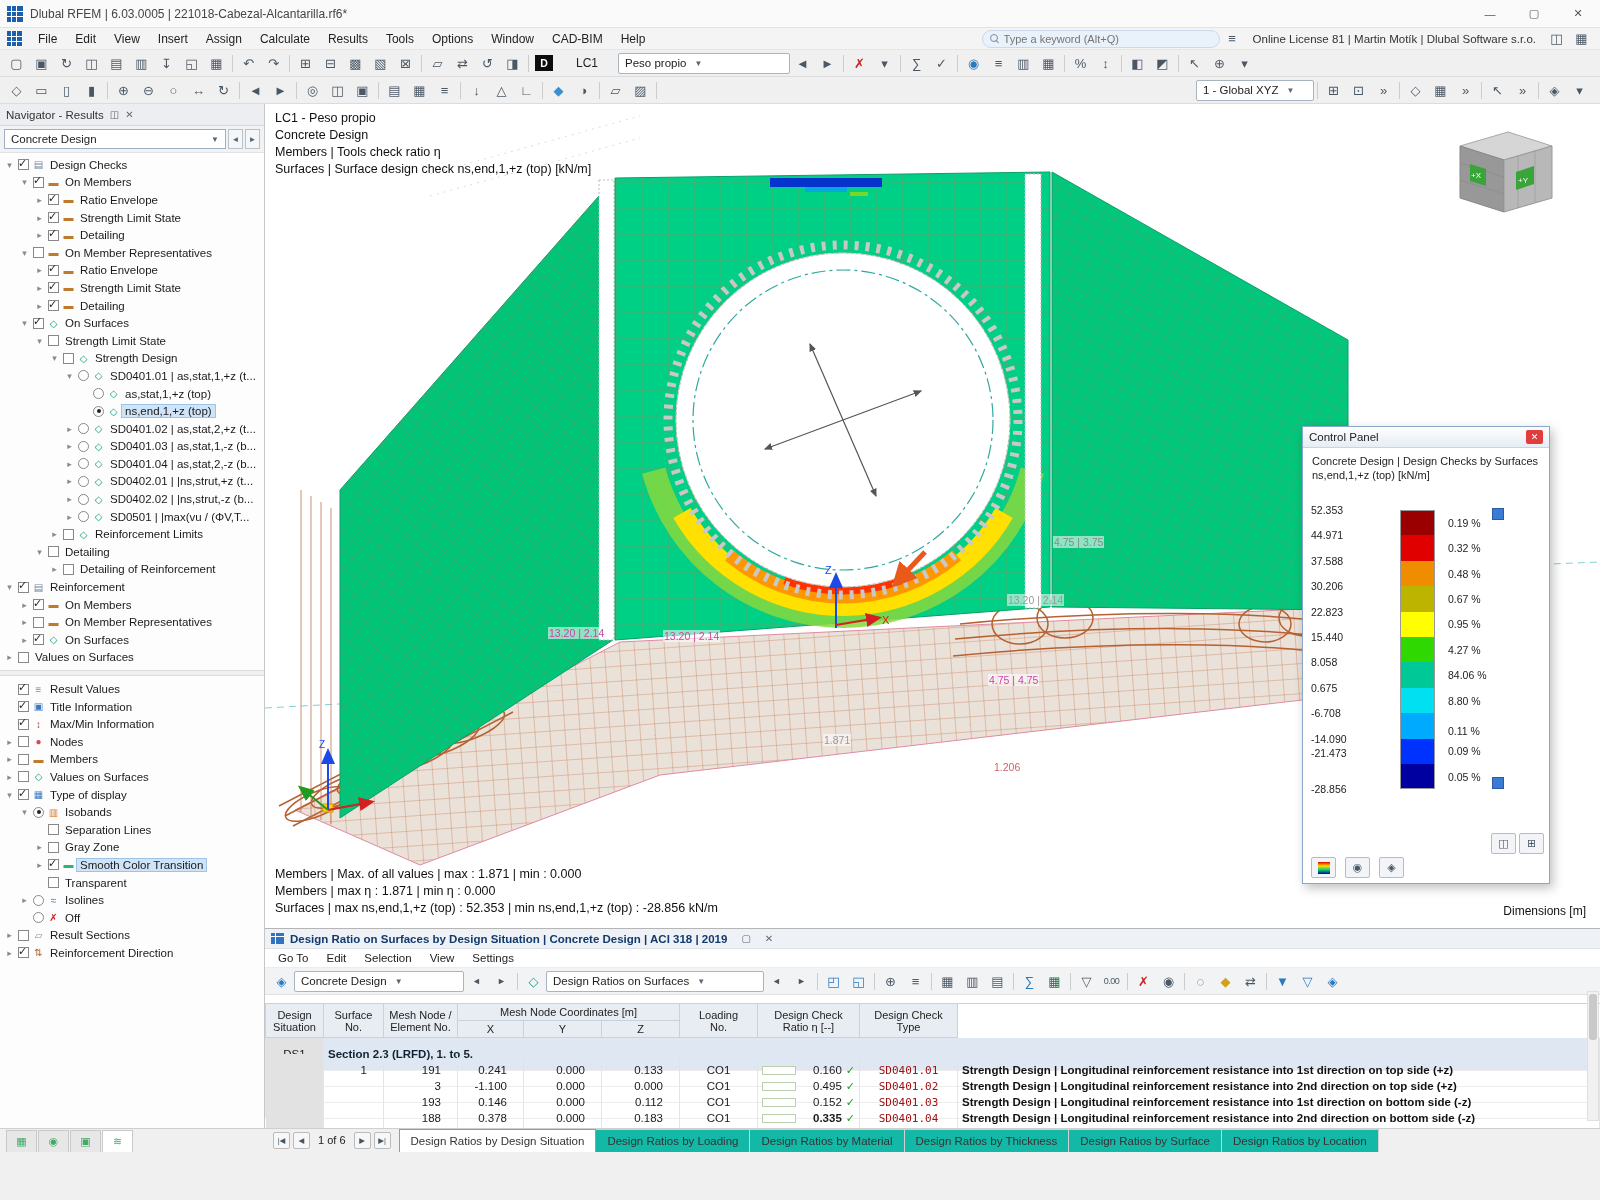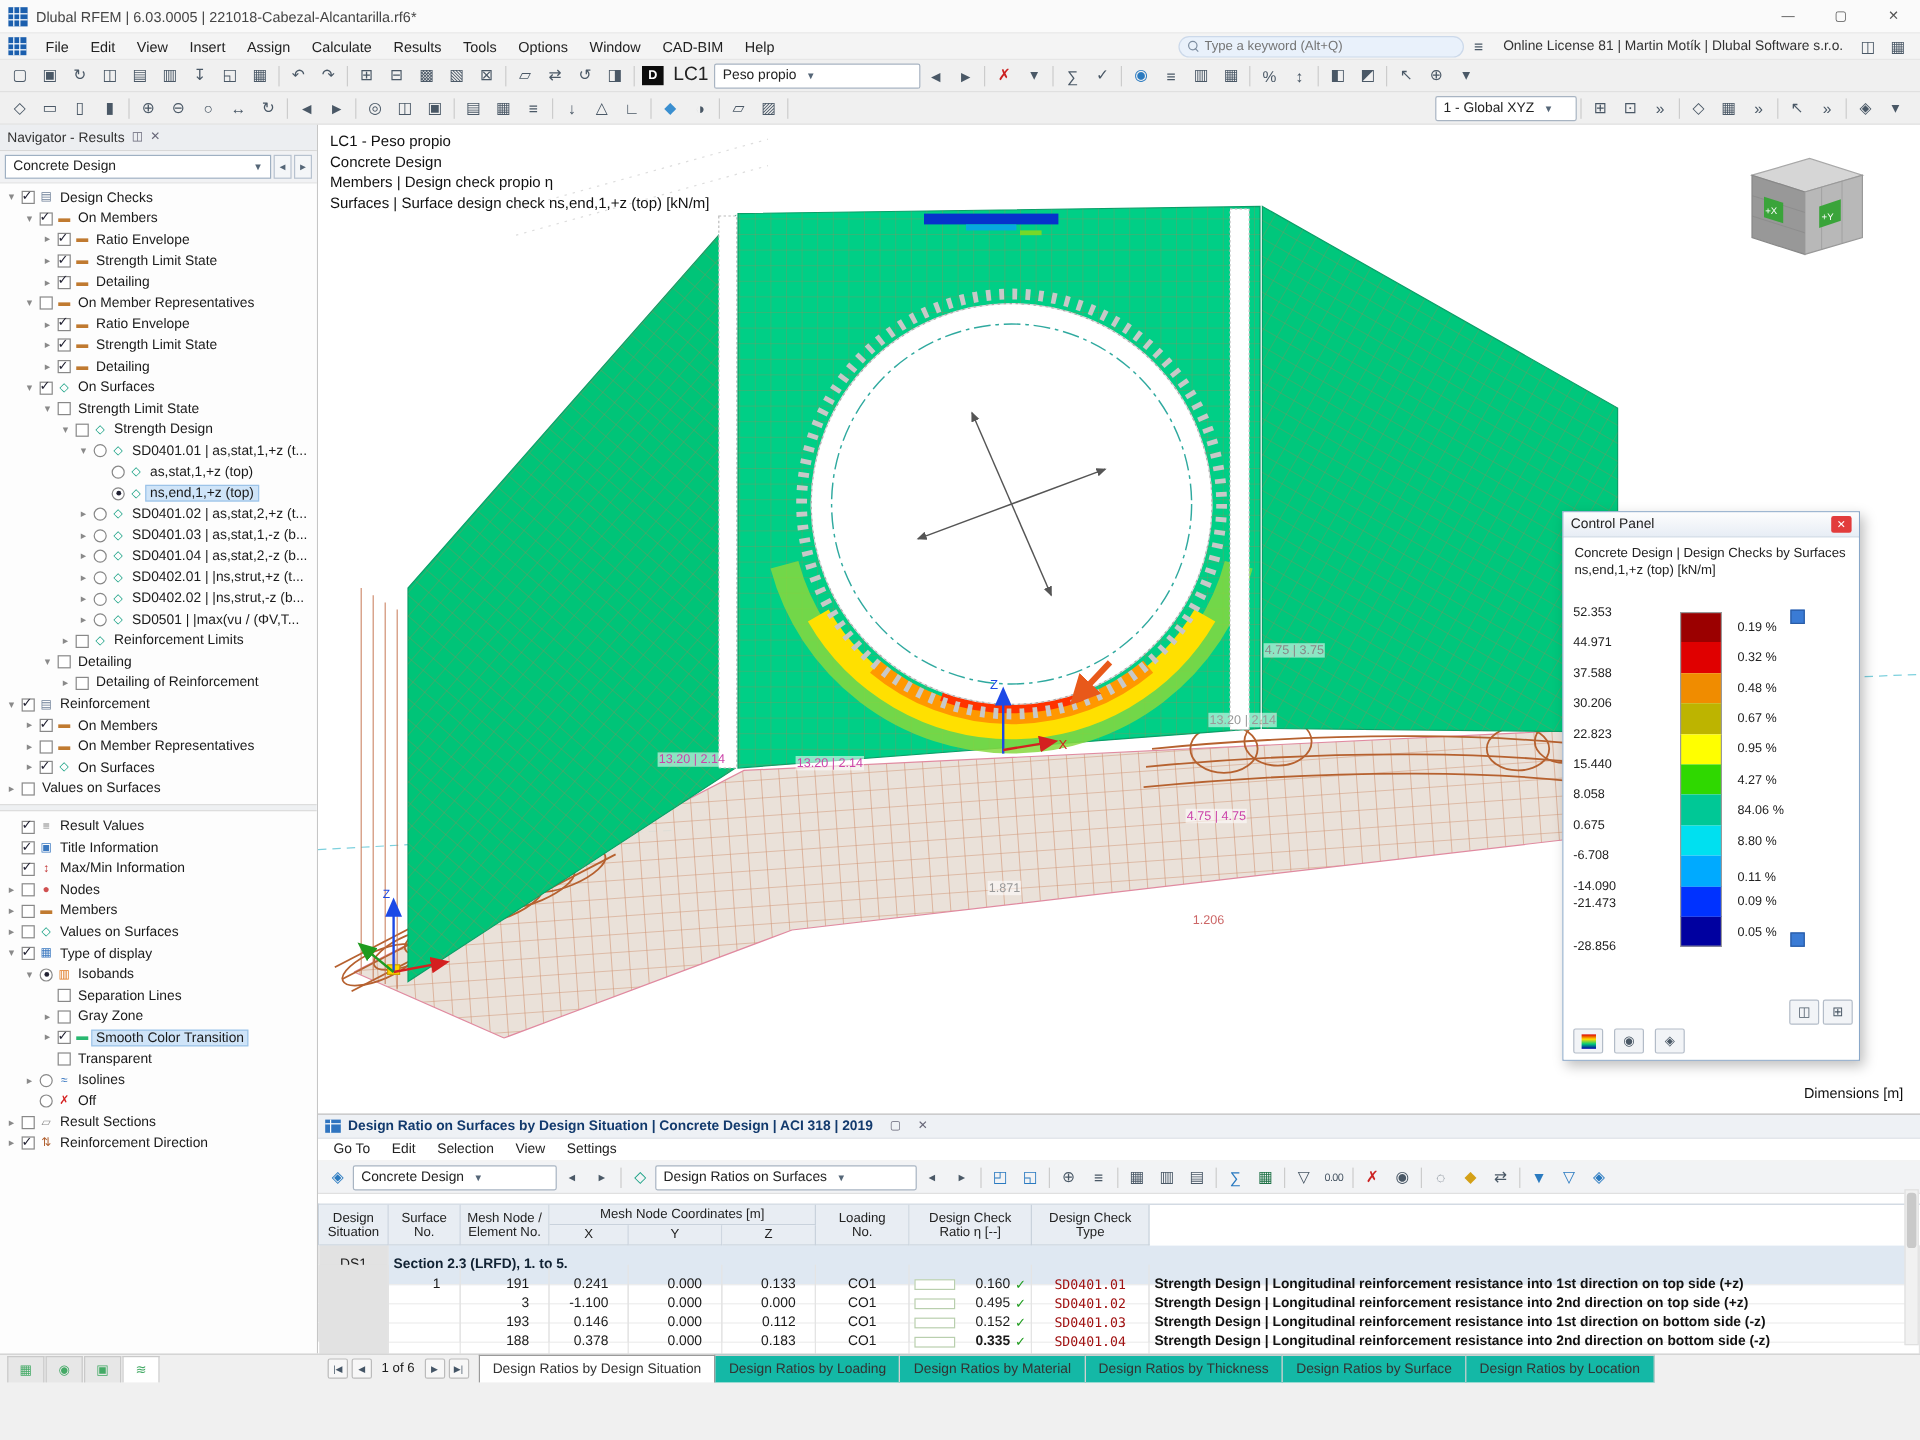--- a/index.html
+++ b/index.html
@@ -25,21 +25,21 @@
 .mag::before{content:"";position:absolute;width:6px;height:6px;border:1.3px solid #7d8da0;border-radius:50%;left:0;top:0}
 .mag::after{content:"";position:absolute;width:4px;height:1.4px;background:#7d8da0;left:5px;top:6.6px;transform:rotate(45deg)}
 .lictext{font-size:11.5px;color:#333;margin:0 8px;white-space:nowrap}
 
 .toolbar{left:0;width:1600px;height:27px;background:#f0f0f0;border-bottom:1px solid #dcdcdc;display:flex;align-items:center;padding:0 4px}
 #toolbar1{top:50px}#toolbar2{top:77px}
 .tbtn{min-width:25px;height:22px;display:flex;align-items:center;justify-content:center;font-size:13px;color:#4a5866;border-radius:2px;flex:none}
 .tbtn.tiny{font-size:9px;letter-spacing:-.5px}
 .tsep{width:1px;height:17px;background:#ccc;margin:0 3px;flex:none}
 .dbadge{width:18px;height:16px;background:#0c0c0c;color:#fff;font-size:10.5px;font-weight:bold;display:flex;align-items:center;justify-content:center;margin:0 3px;flex:none}
-.lclbl{font-size:16px;margin:0 5px;color:#222;flex:none}
+.lclbl{font-size:12px;margin:0 20px;color:#222;flex:none}
 .tdrop{height:21px;border:1px solid #a8b4c2;background:#fff;display:flex;align-items:center;font-size:11.5px;padding:0 6px;border-radius:2px;color:#222;flex:none}
 .tdrop .car{margin-left:8px;color:#567;font-size:8px}
 .spacer{flex:1}
 
 #navigator{left:0;top:104px;width:265px;height:1024px;background:#f7f8f9;border-right:1px solid #c6c6c6;display:flex;flex-direction:column}
 .nav-head{height:22px;background:#eceef1;border-bottom:1px solid #d8d8d8;display:flex;align-items:center;padding:0 6px;font-size:11.5px;color:#333}
 .nav-head .nbtn{margin-left:6px;color:#667;font-size:10px}
 .nav-head .nbtn:first-of-type{margin-left:auto}
 .nav-drop{height:27px;display:flex;align-items:center;padding:3px 4px;gap:2px;background:#f1f2f4;border-bottom:1px solid #e2e2e2}
 .nav-drop .sel{flex:1;height:20px;border:1px solid #9fb0c2;background:#fff;display:flex;align-items:center;font-size:11.5px;padding:0 6px;color:#222}
@@ -714,22 +714,27 @@
         <polygon points="1205,60 1221,65 1221,82 1205,77" fill="#3aa43a"></polygon>
         <polygon points="1251,68 1269,62 1269,80 1251,86" fill="#3aa43a"></polygon>
         <text x="1206" y="74" font-size="8" fill="#fff">+X</text>
         <text x="1253" y="79" font-size="8" fill="#fff">+Y</text>
       </g>
     </svg>
 
     <div class="abs vp-info">
         <div>LC1 - Peso propio</div>
         <div>Concrete Design</div>
-        <div>Members | Design check propio η</div>
+        <div>Members | Tools check ratio η</div>
         <div>Surfaces | Surface design check ns,end,1,+z (top) [kN/m]</div>
+      </div>
+    <div class="abs vp-results">
+        <div>Members | Max. of all values | max  : 1.871 | min  : 0.000</div>
+        <div>Members | max η : 1.871 | min η : 0.000</div>
+        <div>Surfaces | max ns,end,1,+z (top) : 52.353 | min ns,end,1,+z (top) : -28.856 kN/m</div>
       </div>
     <div class="abs vp-dim">Dimensions [m]</div>
   <div class="anno" style="left: 283px; top: 523px; color: rgb(204, 68, 170);">13.20 | 2.14</div><div class="anno" style="left: 398px; top: 526px; color: rgb(204, 68, 170);">13.20 | 2.14</div><div class="anno" style="left: 788px; top: 432px; color: rgb(136, 136, 136);">4.75 | 3.75</div><div class="anno" style="left: 742px; top: 490px; color: rgb(153, 153, 153);">13.20 | 2.14</div><div class="anno" style="left: 723px; top: 570px; color: rgb(204, 68, 170);">4.75 | 4.75</div><div class="anno" style="left: 558px; top: 630px; color: rgb(153, 153, 153);">1.871</div><div class="anno" style="left: 728px; top: 657px; color: rgb(204, 102, 102);">1.206</div></div>
 
   <div id="cpanel" class="abs">
     <div class="cp-title">
       <span>Control Panel</span>
       <span class="cp-close">✕</span>
     </div>
     <div class="cp-body">

